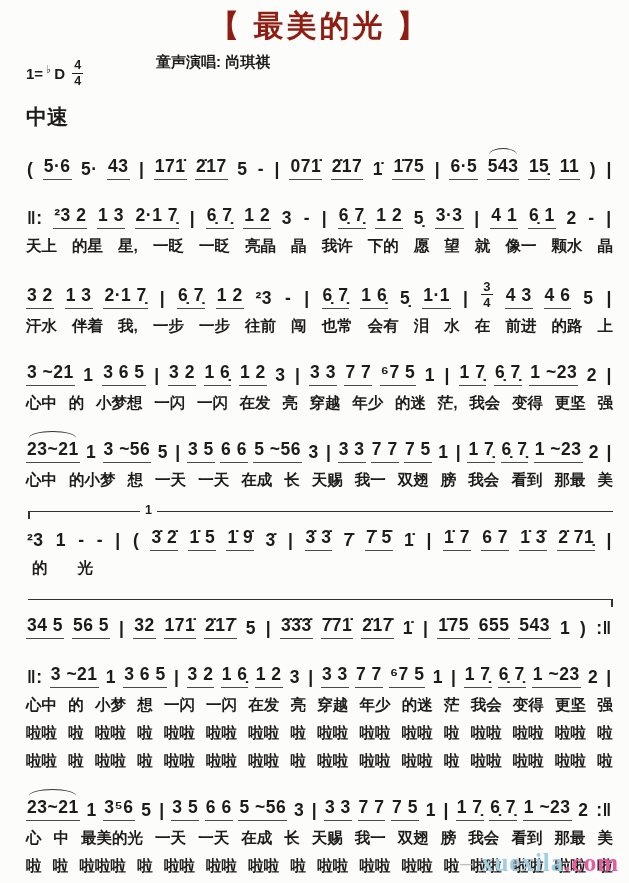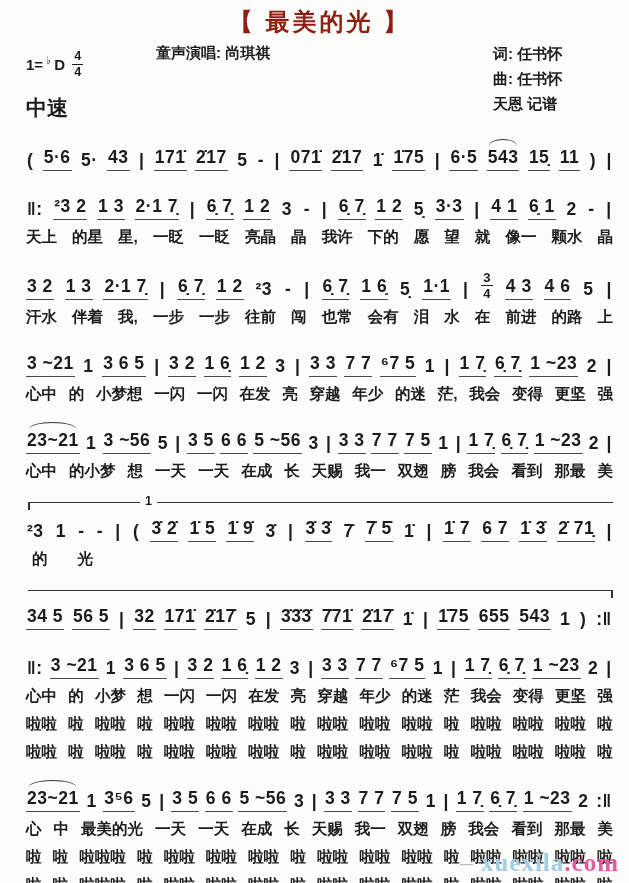--- a/index.html
+++ b/index.html
@@ -8,21 +8,21 @@
     background:#fcfcfa;
     font-family:"Liberation Sans","DejaVu Sans",sans-serif;
     color:#1e1c1b;
     position:relative;overflow:hidden;
   }
   .page{padding:4px 16px 0 26px;}
 
   
   .title{
     text-align:center;
-    font-size:24px;font-weight:bold;letter-spacing:3px;
+    font-size:30px;font-weight:bold;letter-spacing:3px;
     margin-top:2px;
   }
   .meta{display:flex;justify-content:space-between;margin-top:4px;}
   .meta-left{width:130px;font-size:15px;font-weight:bold;}
   .keysig{display:flex;align-items:center;gap:3px;margin-top:8px;}
   .keysig .flat{font-size:11px;vertical-align:super;position:relative;top:-4px;}
   .hfrac{display:inline-flex;flex-direction:column;align-items:center;line-height:1;font-size:12.5px;font-weight:bold;margin-left:4px;}
   .hfrac .top{border-bottom:1.3px solid #1e1c1b;padding:0 2px 1px;}
   .hfrac .bot{padding-top:1px;}
   .tempo{margin-top:16px;font-size:21px;}
@@ -82,25 +82,20 @@
           <span class="flat">♭</span>
           <span>D</span>
         <span class="hfrac">
           <span class="top">4</span>
           <span class="bot">4</span>
         </span>
       </div>
       <div class="tempo">中速</div>
     </div>
     <div class="meta-center">童声演唱: 尚琪祺</div>
-    <div class="meta-right">
-      <div>词: 任书怀</div>
-      <div>曲: 任书怀</div>
-      <div>天恩  记谱</div>
-    </div>
   </div>
 
   <div class="score">
       <div class="system">
         <div class="music-line">
           <span class="grp">(</span>
           <span class="grp u">5·6</span>
           <span class="grp">5·</span>
           <span class="grp u">43</span>
           <span class="grp">|</span>

